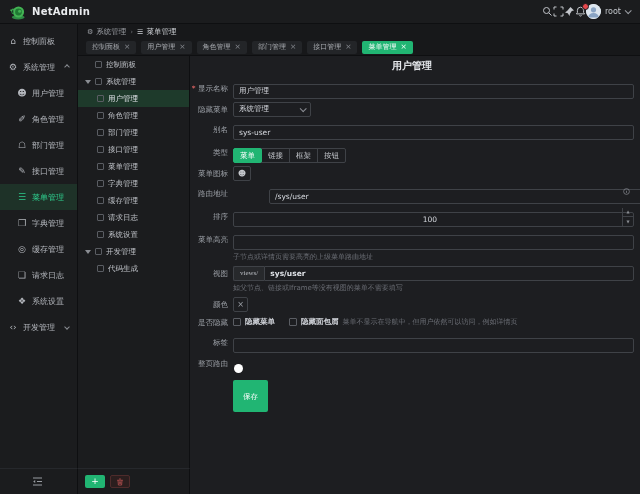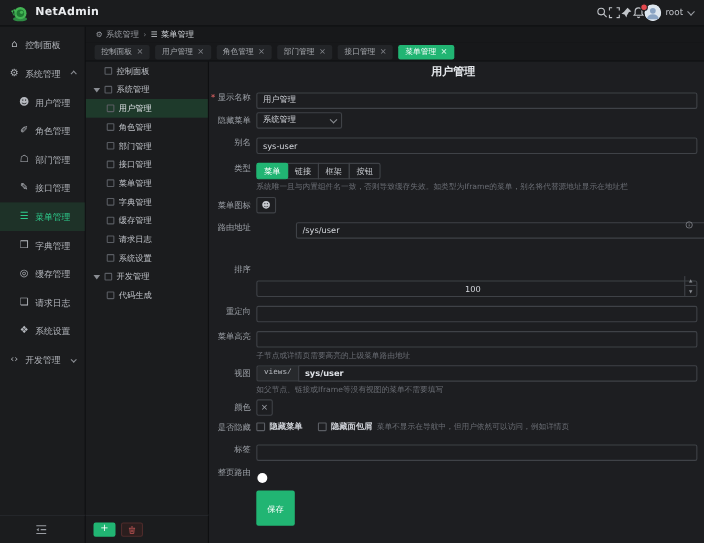--- a/index.html
+++ b/index.html
@@ -76,27 +76,27 @@
   .seggroup { display:inline-flex; }
   .seg { height:15px; line-height:13px; padding:0 6px; border:1px solid #3f4247; margin-left:-1px; font-size:7.5px; color:#c6c9ce; cursor:pointer; }
   .seg:first-child { border-radius:2px 0 0 2px; margin-left:0; }
   .seg:last-child { border-radius:0 2px 2px 0; }
   .seg.active { background:#21b573; border-color:#21b573; color:#fff; border-radius:2px; position:relative; z-index:1; }
   .iconbtn { width:18px; height:15px; border:1px solid #3f4247; border-radius:2px; display:flex; align-items:center; justify-content:center; font-size:8px; color:#c6c9ce; cursor:pointer; }
   .inp-wrap { position:relative; flex:1; min-width:0; }
   .inp-wrap .inp { padding-right:14px;margin-left:36px; }
   .suffix-icon { position:absolute; right:4px; top:4px; width:7px; height:7px; color:#8a8d93; cursor:pointer; }
   .suffix-icon svg { width:7px; height:7px; display:block; }
-  .sort-wrap { position:relative; flex:1; min-width:0;margin-top:30px; }
+  .sort-wrap { position:relative; flex:1; min-width:0; }
   .sort-wrap .inp { text-align:center; padding-right:12px; }
   .spin { position:absolute; right:1px; top:1px; bottom:1px; width:11px; border-left:1px solid #3f4247; display:flex; flex-direction:column; }
   .spin span { flex:1; display:flex; align-items:center; justify-content:center; font-size:4px; color:#8a8d93; cursor:pointer; }
   .spin span:first-child { border-bottom:1px solid #3f4247; }
   .compound { display:flex; flex:1; min-width:0; }
-  .prefix { height:15px; line-height:13px; padding:0 6px; background:#27292c; border:1px solid #3f4247; border-right:none; border-radius:2px 0 0 2px; font-family:Liberation Mono, monospace; font-size:7px; color:#b9bcc2; flex:none; }
+  .prefix { height:15px; line-height:13px; padding:0 6px; background:#27292c; border:1px solid #3f4247; border-right:none; border-radius:2px 0 0 2px; font-family:Liberation Serif, serif; font-size:7px; color:#b9bcc2; flex:none; }
   .compound .inp { border-radius:0 2px 2px 0; font-weight:bold; color:#e0e3e8; }
   .colorbtn { width:15px; height:15px; border:1px solid #3f4247; border-radius:2px; display:flex; align-items:center; justify-content:center; font-size:8px; color:#9ca0a7; cursor:pointer; }
   .checkrow { display:flex; align-items:center; gap:4px; font-size:7.5px; }
   .checkrow .cb { width:8px; height:8px; border:1px solid #5a5d63; border-radius:1px; flex:none; cursor:pointer; }
   .checkrow .cl { color:#cfd2d8; font-weight:bold; margin-right:10px; cursor:pointer; }
   .checkrow .cl2 { color:#cfd2d8; font-weight:bold; cursor:pointer; }
   .checkrow .note { color:#6b6e75; font-size:7px; }
   .toggle { width:21px; height:11px; border-radius:6px; background:#3f434a; position:relative; cursor:pointer; }
   .toggle .knob { position:absolute; left:1px; top:1px; width:9px; height:9px; border-radius:50%; background:#fff; }
   .savebtn { margin:6px 0 0 43px; height:32px; padding:12px 10px; background:#21b573; border:none; border-radius:2px; color:#fff; font-size:7.5px; font-family:inherit; cursor:pointer; }
@@ -348,21 +348,20 @@
       <span class="form-label">类型</span>
       <div class="form-control">
         <div class="seggroup">
           <span class="seg active">菜单</span>
           <span class="seg">链接</span>
           <span class="seg">框架</span>
           <span class="seg">按钮</span>
         </div>
       </div>
     </div>
-    <div class="form-help">系统唯一且与内置组件名一致，否则导致缓存失效。如类型为Iframe的菜单，别名将代替源地址显示在地址栏</div>
 
     <div class="form-row">
       <span class="form-label">菜单图标</span>
       <div class="form-control">
         <span class="iconbtn">
           <span>☻</span>
         </span>
       </div>
     </div>
 
@@ -383,24 +382,20 @@
       <span class="form-label">排序</span>
       <div class="sort-wrap">
         <input class="inp" type="text" value="100" style="">
         <span class="spin">
           <span>▲</span>
           <span>▼</span>
         </span>
       </div>
     </div>
 
-    <div class="form-row">
-      <span class="form-label">重定向</span>
-      <div class="form-control"><input class="inp" type="text" value="" style=""></div>
-    </div>
 
     <div class="form-row">
       <span class="form-label">菜单高亮</span>
       <div class="form-control"><input class="inp" type="text" value="" style=""></div>
     </div>
     <div class="form-help">子节点或详情页需要高亮的上级菜单路由地址</div>
 
     <div class="form-row">
       <span class="form-label">视图</span>
       <div class="compound">

